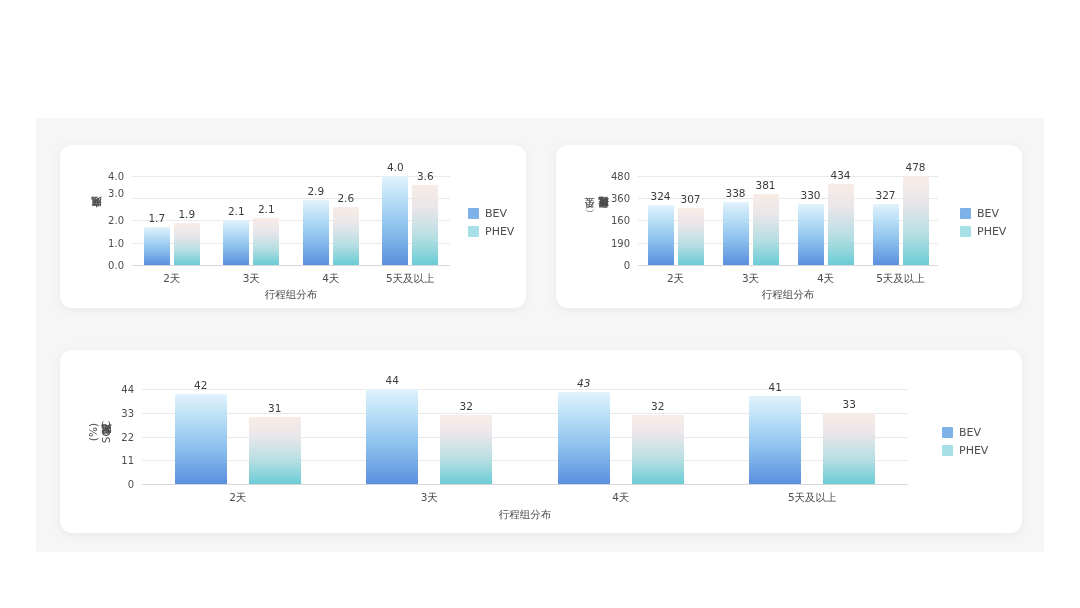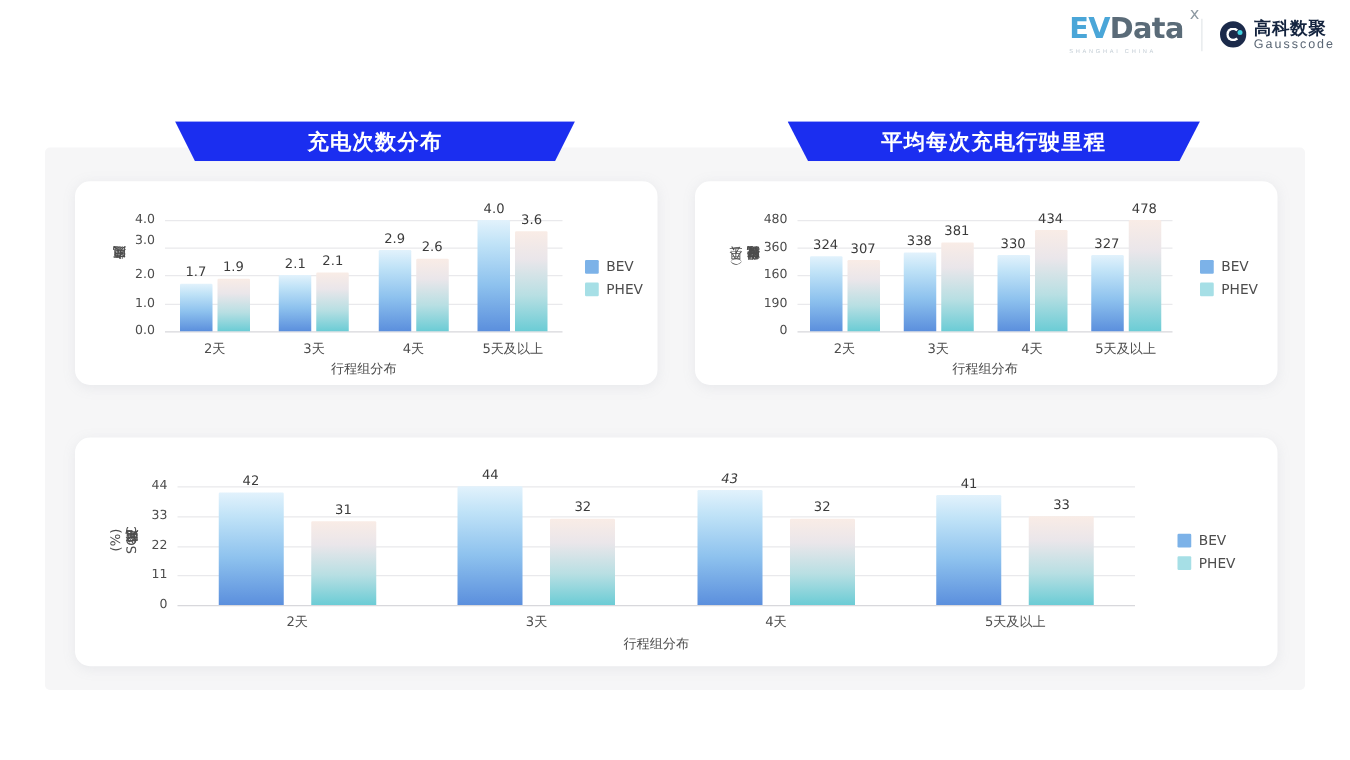--- a/index.html
+++ b/index.html
@@ -127,49 +127,27 @@
   .legend-label{
     font-size:11px; color:#4d4d4d;
     font-family:"DejaVu Sans","Liberation Sans",sans-serif;
   }
 </style>
 </head>
 <body>
 
 <div id="page">
 
-  <div class="logo-bar">
-    <div class="evdata-logo">
-      <div class="evdata-word">
-        <span class="ev">EV</span><span>Data</span><span class="evdata-x">x</span>
-      </div>
-      <div class="evdata-sub">SHANGHAI CHINA</div>
-    </div>
-    <div class="divider-v"></div>
-    <div class="gauss-logo">
-      <div class="gauss-mark"></div>
-      <div class="gauss-text">
-        <div class="gauss-cn">高科数聚</div>
-        <div class="gauss-en">Gausscode</div>
-      </div>
-    </div>
-  </div>
 
   <div class="panel"></div>
 
   <div class="card" id="card-1"></div>
   <div class="card" id="card-2"></div>
   <div class="card" id="card-3"></div>
 
-  <div class="banner" id="banner-1">
-    <span>充电次数分布</span>
-  </div>
-  <div class="banner" id="banner-2">
-    <span>平均每次充电行驶里程</span>
-  </div>
 
   <div class="chart" id="chart-host-0" style="position:absolute;left:60px;top:145px;width:466px;height:163px;">
       <div class="ylabel-wrap" style="left: 26px; top: 22px; width: 20px; height: 98px;">
         <div class="ylabel-line">充电频次</div>
       </div>
       <div class="gridline" style="left: 72px; top: 120px; width: 318px; background: rgb(216, 216, 220);"></div>
       <div class="ytick" style="top: 120px; right: 402px;">0.0</div>
       <div class="gridline" style="left: 72px; top: 97.7273px; width: 318px;"></div>
       <div class="ytick" style="top: 97.7273px; right: 402px;">1.0</div>
       <div class="gridline" style="left: 72px; top: 75.4545px; width: 318px;"></div>

